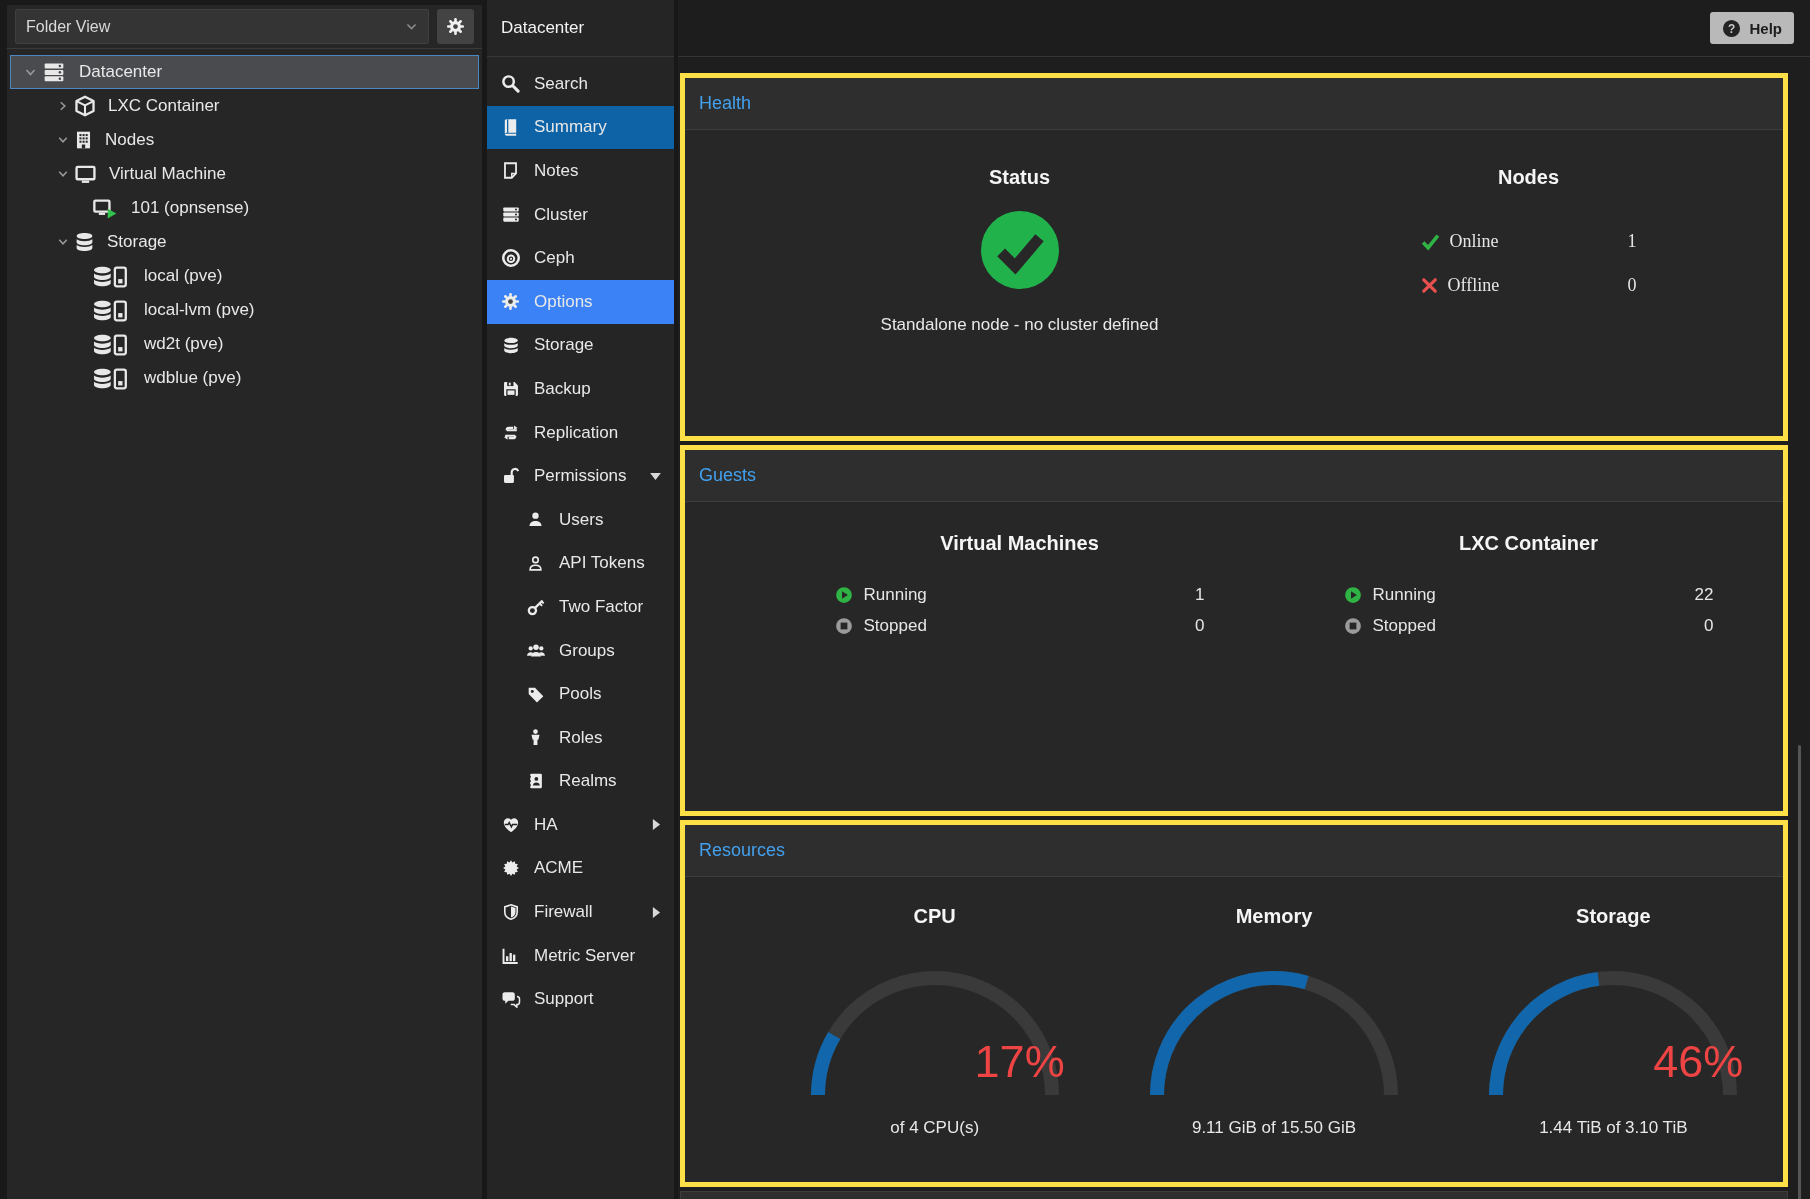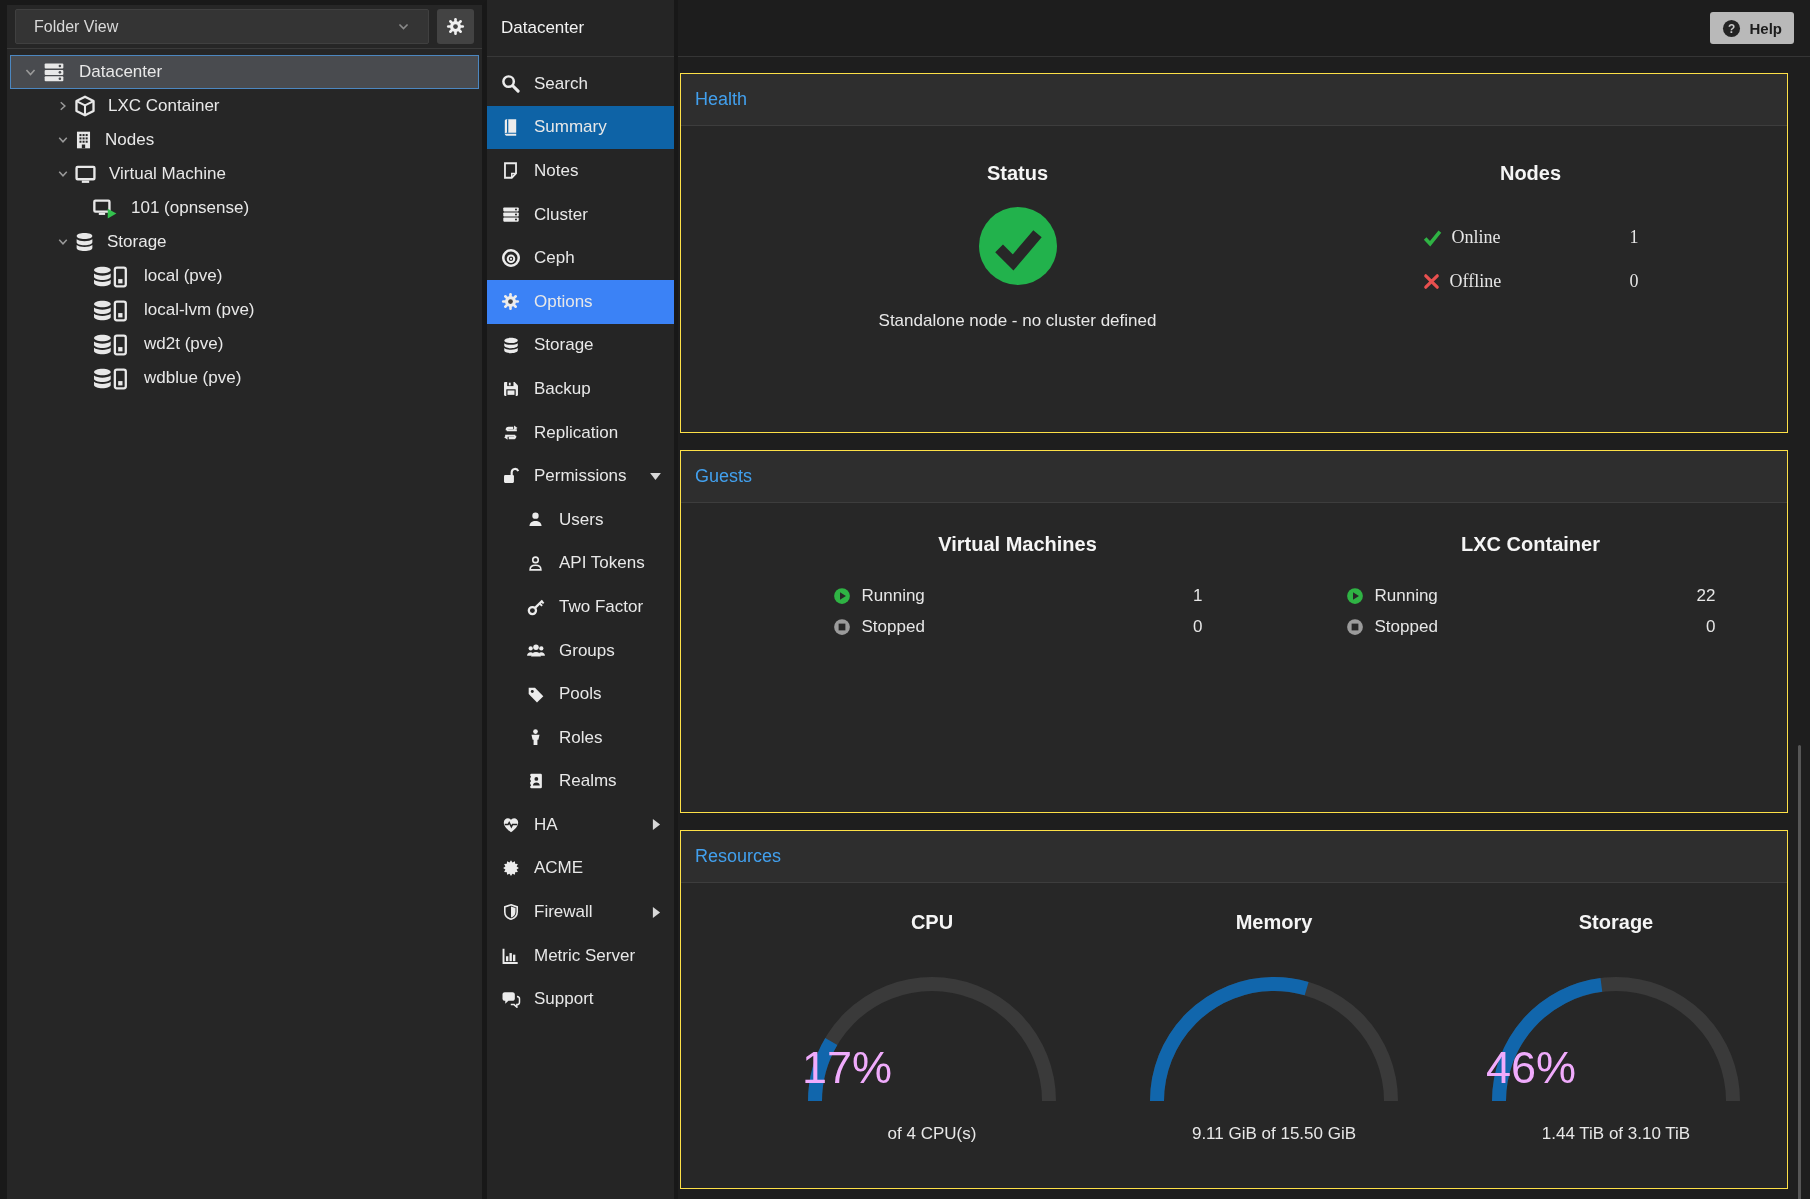--- a/index.html
+++ b/index.html
@@ -17,21 +17,21 @@
     width:487px; flex:0 0 487px; background:#262626;
     border-left:7px solid #191919; border-top:5px solid #191919;
     border-right:5px solid #181818;
   }
   .side-header {
     height:44px; padding:4px 8px; display:flex; gap:8px; align-items:center;
     border-bottom:1px solid #3a3a3a;
   }
   .combo {
     flex:1; height:35px; background:#343434; border:1px solid #404040;
-    display:flex; align-items:center; padding:0 18px; color:#d9d9d9;
+    display:flex; align-items:center; padding:0 10px; color:#d9d9d9;
     font-size:16px; border-radius:2px; justify-content:space-between;
   }
   .icon-btn {
     width:37px; height:35px; background:#434343; border-radius:3px;
     display:flex; align-items:center; justify-content:center; color:#f0f0f0;
   }
   .tree { padding-top:6px; }
   .trow {
     height:34px; display:flex; align-items:center; color:#e8e8e8;
     margin:0 3px; border:1px solid transparent;
@@ -68,21 +68,21 @@
   .topbar {
     height:57px; flex:0 0 57px; display:flex; align-items:center; justify-content:flex-end;
     padding-right:16px; border-bottom:1px solid #353535; background:#1d1d1d;
   }
   .help-btn {
     background:#b9b9b9; color:#1d1d1d; border-radius:3px; height:32px;
     display:flex; align-items:center; gap:8px; padding:0 12px; font-size:15px; font-weight:bold;
   }
   .cbody { padding:16px 22px 0 2px; position:relative; }
 
-  .panel { border:1px solid #fde047; background:#272727; margin-bottom:17px; }
+  .panel { border:5px solid #fde047; background:#272727; margin-bottom:4px; }
   .panel-header {
     height:52px; background:#2e2e2e; border-bottom:1px solid #3d3d3d;
     display:flex; align-items:center; padding-left:14px;
     color:#42a0ee; font-size:18px;
   }
   .panel-body { position:relative; }
   .split { display:flex; padding-left:80px; }
   .half { flex:1; display:flex; flex-direction:column; align-items:center; }
   .sec-heading { font-weight:bold; font-size:20px; color:#f5f5f5; }
 
@@ -103,22 +103,22 @@
   .grows { margin-top:24px; width:370px; }
   .grow { display:flex; align-items:center; height:31px; font-size:17px; }
   .grow .ric { display:flex; align-items:center; margin-right:11px; }
   .grow .rlabel { flex:1; }
 
   
   .res-body { height:305px; }
   .res-body .half { padding-top:28px; }
   .gauge-wrap { position:relative; margin-top:34px; width:260px; height:140px; }
   .gauge-pct {
-    position:absolute; left:0; right:0; bottom:14px; text-align:left;
-    font-size:45px; color:#f0abfc;
+    position:absolute; left:0; right:0; bottom:14px; text-align:right;
+    font-size:45px; color:#ef4444;
   }
   .gauge-detail { margin-top:16px; font-size:17px; color:#e8e8e8; }
 
   .stub-panel { border:1px solid #3d3d3d; background:#2e2e2e; height:20px; }
 
   .scroll-thumb {
     position:absolute; right:9px; top:745px; width:3px; height:460px;
     background:#565656; border-radius:2px;
   }
   svg { display:block; }

